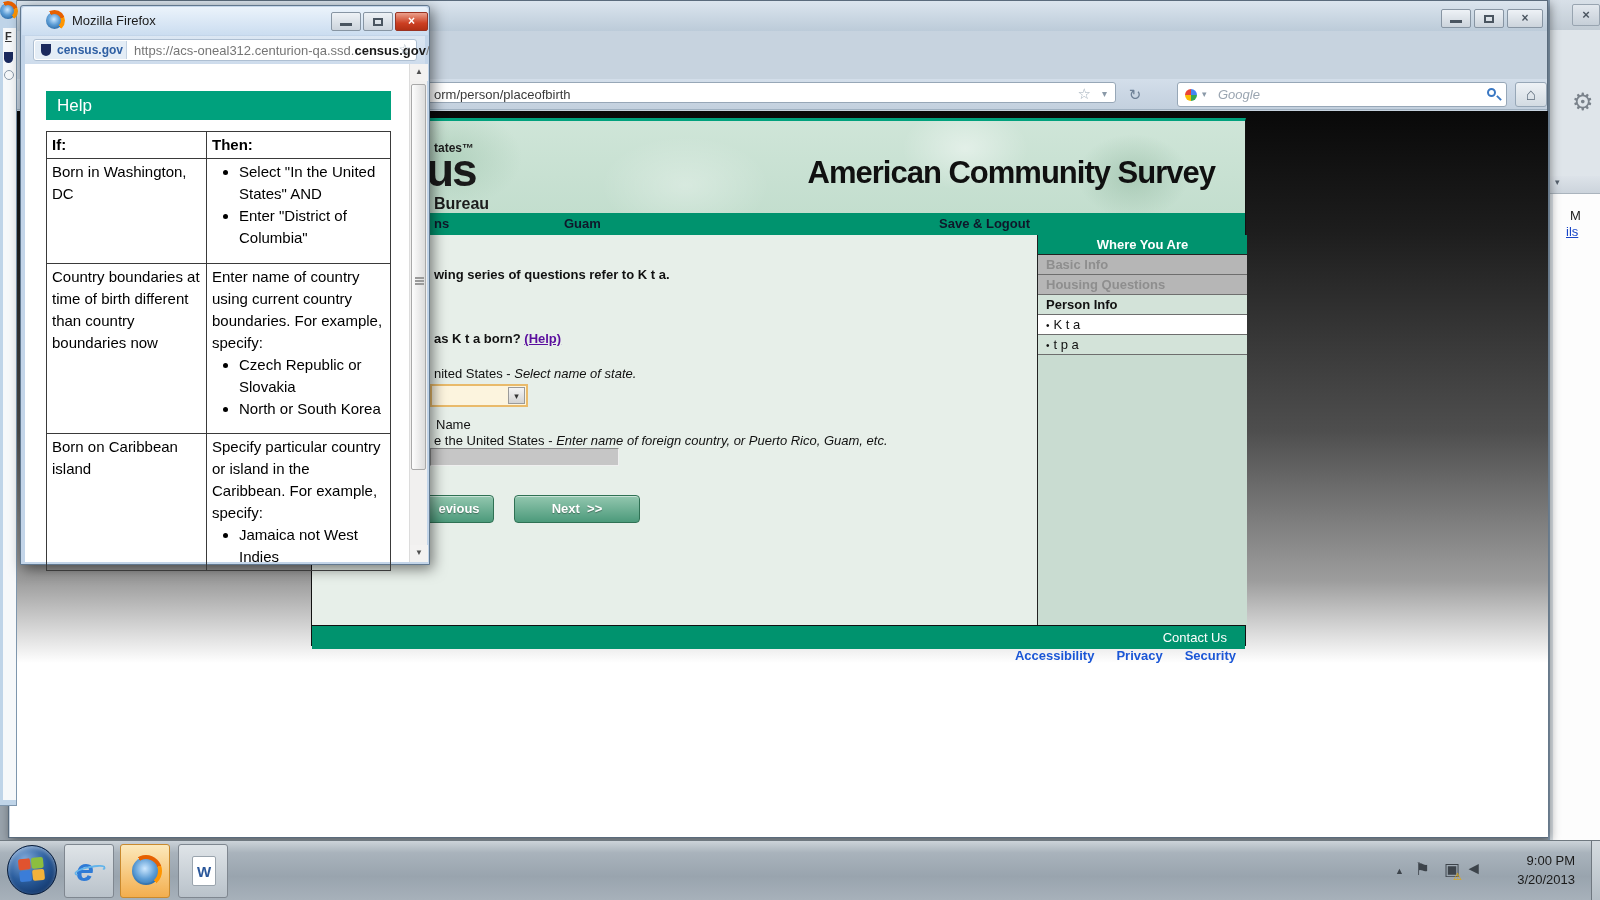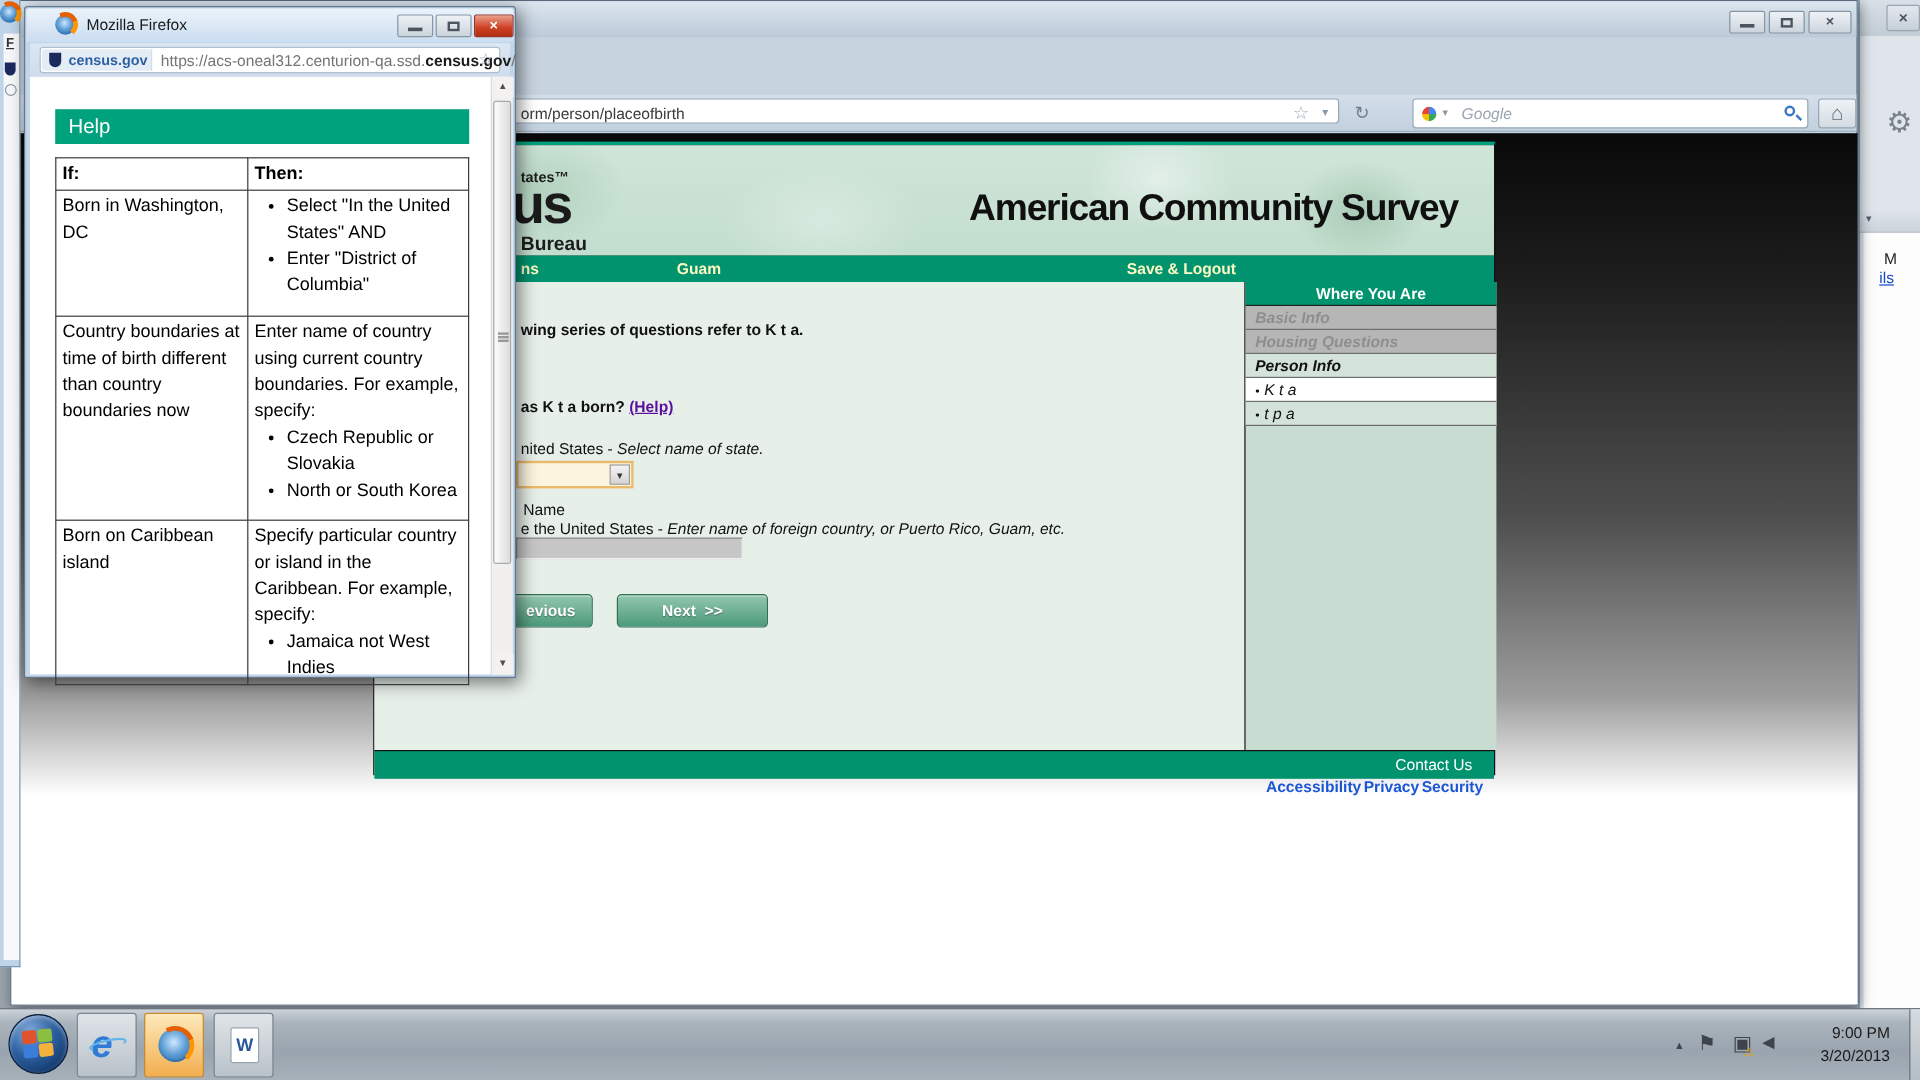--- a/index.html
+++ b/index.html
@@ -69,21 +69,21 @@
       radial-gradient(ellipse 90px 60px at 70% 30%, rgba(255,255,255,.45), rgba(255,255,255,0) 70%),
       radial-gradient(ellipse 120px 70px at 40% 70%, rgba(255,255,255,.3), rgba(255,255,255,0) 70%),
       radial-gradient(ellipse 80px 60px at 88% 60%, rgba(140,180,155,.5), rgba(140,180,155,0) 70%),
       radial-gradient(ellipse 100px 70px at 15% 40%, rgba(150,190,165,.45), rgba(150,190,165,0) 70%),
       linear-gradient(#cfe5d8, var(--banner-green)); }
   #acs-banner .logo-top { position:absolute; left:122px; top:20px; font-size:12px; font-weight:bold; color:#1c1c1c; }
   #acs-banner .logo-big { position:absolute; left:114px; top:22px; font-size:46px; font-weight:bold; color:#1a1a1a; letter-spacing:-2px; }
   #acs-banner .logo-bottom { position:absolute; left:122px; top:74px; font-size:16px; font-weight:bold; color:#1c1c1c; }
   #acs-banner .banner-title { position:absolute; right:30px; top:34px; font-size:31px; font-weight:bold; color:#101010; letter-spacing:-1px; }
   #acs-nav { position:absolute; left:0; top:92px; width:100%; height:22px; background:var(--teal); }
-  #acs-nav .nav-item { position:absolute; top:3px; color:#fef9c3; font-size:13px; font-weight:bold; }
+  #acs-nav .nav-item { position:absolute; top:3px; color:#0f172a; font-size:13px; font-weight:bold; }
   #acs-nav .nav-0 { left:122px; } #acs-nav .nav-1 { left:252px; } #acs-nav .nav-2 { left:627px; }
 
   #acs-main { position:absolute; left:0; top:114px; width:725px; height:390px; background:var(--content-bg); }
   #acs-main .line { position:absolute; left:122px; font-size:13px; color:#111; white-space:nowrap; }
   .bold { font-weight:bold; } .ital { font-style:italic; }
   #help-link { color:var(--help-purple); font-weight:bold; text-decoration:underline; }
   #intro-line { top:32px; } #question-line { top:96px; } #opt-us-line { top:131px; } #opt-out-line { top:198px; }
   #state-select { position:absolute; left:118px; top:149px; width:98px; height:23px;
     background:var(--select-bg); border:2px solid var(--select-border); }
   #state-select .sel-text { position:absolute; left:4px; top:2px; font-size:13px; color:#111;margin-top:29px; }
@@ -97,31 +97,31 @@
     background:linear-gradient(var(--btn-top), var(--btn-bottom)); color:#fff; font-size:13px; font-weight:bold;
     text-align:center; line-height:26px; text-shadow:0 1px 1px rgba(0,0,0,.35);
     box-shadow:inset 0 1px 0 rgba(255,255,255,.5); }
   #prev-btn { left:112px; width:70px; } #next-btn { left:202px; width:126px; }
 
   #acs-sidebar { position:absolute; left:725px; top:114px; width:210px; height:390px;
     background:var(--sidebar-bg); border-left:1px solid #222; }
   #acs-sidebar .sb-title { height:20px; background:var(--teal); color:#fff; font-size:13px; font-weight:bold;
     text-align:center; line-height:19px; border-bottom:1px solid #222; }
   #acs-sidebar .sb-item { height:20px; font-size:13px; line-height:19px; padding-left:8px;
-    border-bottom:1px solid #6e6e6e; color:#111;font-style:italic; }
+    border-bottom:1px solid #6e6e6e; color:#111; }
   #acs-sidebar .sb-item.disabled { background:var(--disabled-bg); color:var(--disabled-text); font-weight:bold; }
   #acs-sidebar .sb-item.section  { background:var(--sidebar-green); font-weight:bold; }
   #acs-sidebar .sb-item.current  { background:#fff; }
   #acs-sidebar .sb-item.normal   { background:var(--sidebar-green); }
   #acs-sidebar .sb-bullet { font-size:10px; margin-right:4px; }
 
   #acs-footer { position:absolute; left:0; top:504px; width:100%; height:24px; background:var(--teal);
     border-top:1px solid #111; }
   #acs-footer .contact { position:absolute; right:18px; top:4px; color:#fff; font-size:13px; }
-  #footer-links { position:absolute; top:537px; right:312px; display:flex; gap:2px; }
+  #footer-links { position:absolute; top:537px; right:312px; display:flex; gap:22px; }
   #footer-links span { font-size:13px; font-weight:bold; color:var(--link-blue); }
 
   
   #sliver-window { position:absolute; left:0; top:0; width:17px; height:806px;
     background:#bfd4e8; border-right:1px solid #7e96ad; border-bottom:1px solid #7e96ad; }
   #sliver-window .inner { position:absolute; left:3px; top:28px; width:13px; height:772px; background:#f6f8fa; }
   #sliver-window .frag-f { position:absolute; left:5px; top:30px; font-size:11px; font-weight:bold; color:#333; text-decoration:underline; }
   #sliver-window .mini-shield { position:absolute; left:4px; top:52px; width:9px; height:11px;
     background:#1b2a5e; border-radius:0 0 5px 5px; }
   #sliver-window .mini-circle { position:absolute; left:4px; top:70px; width:10px; height:10px;

